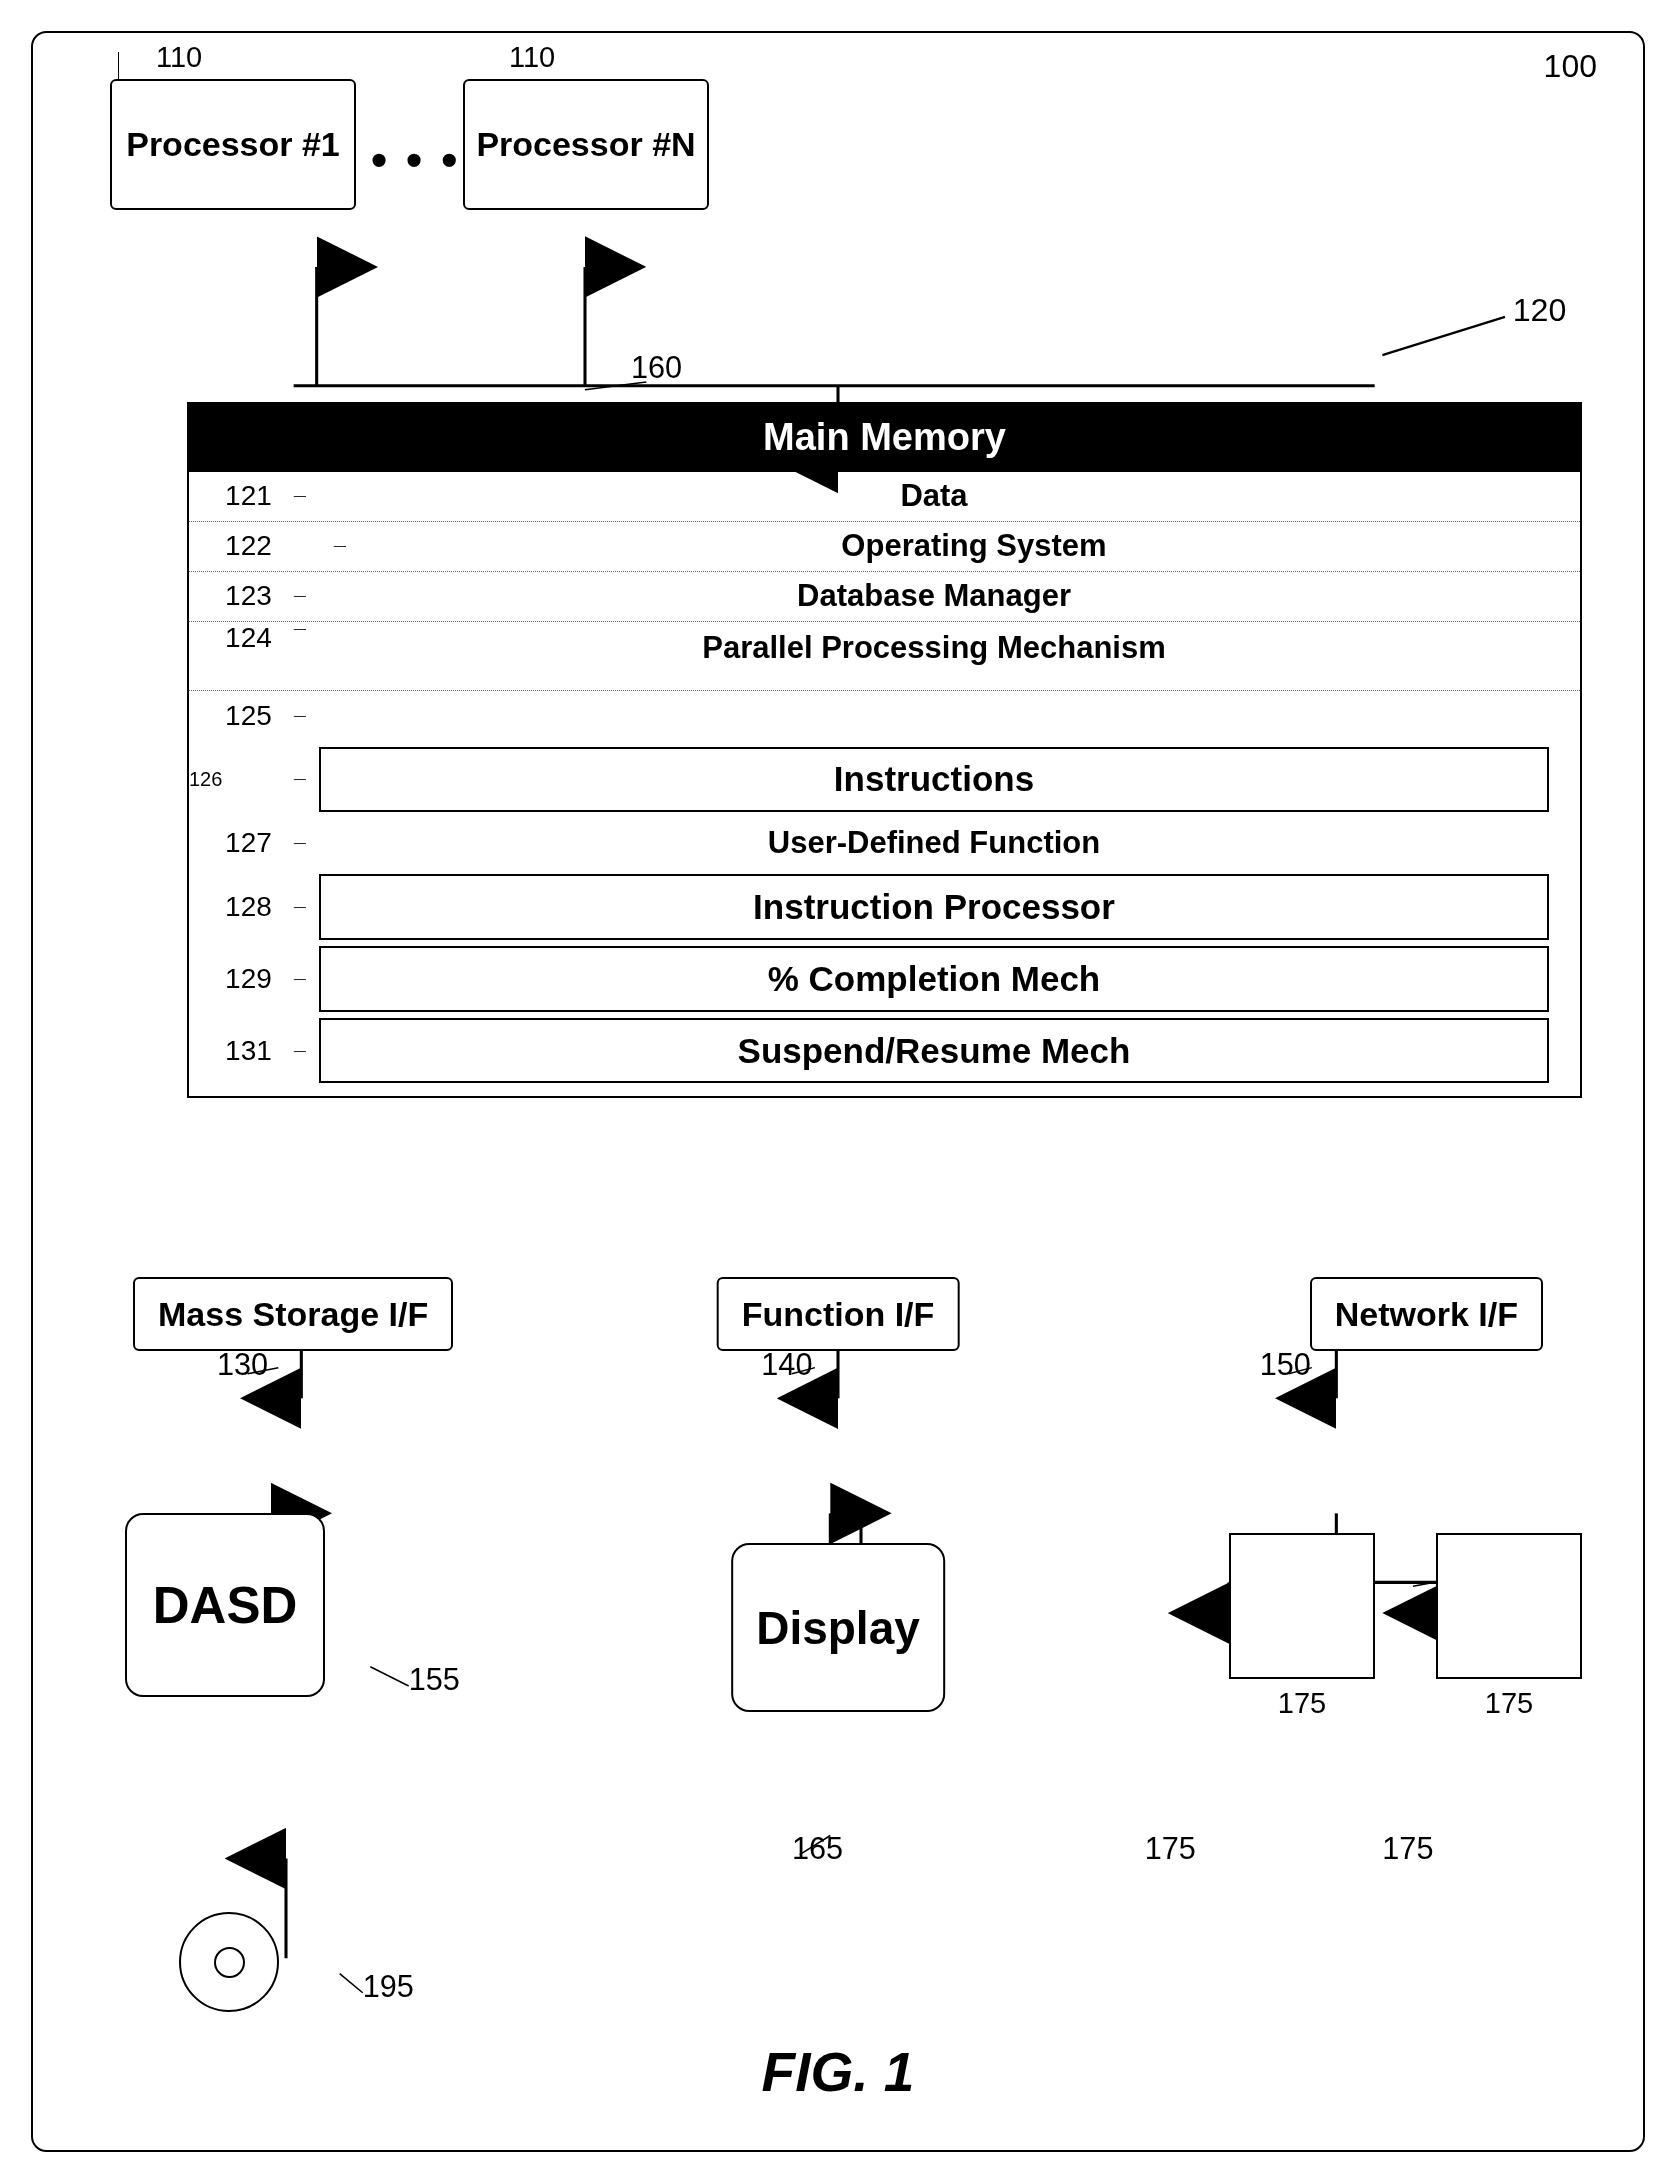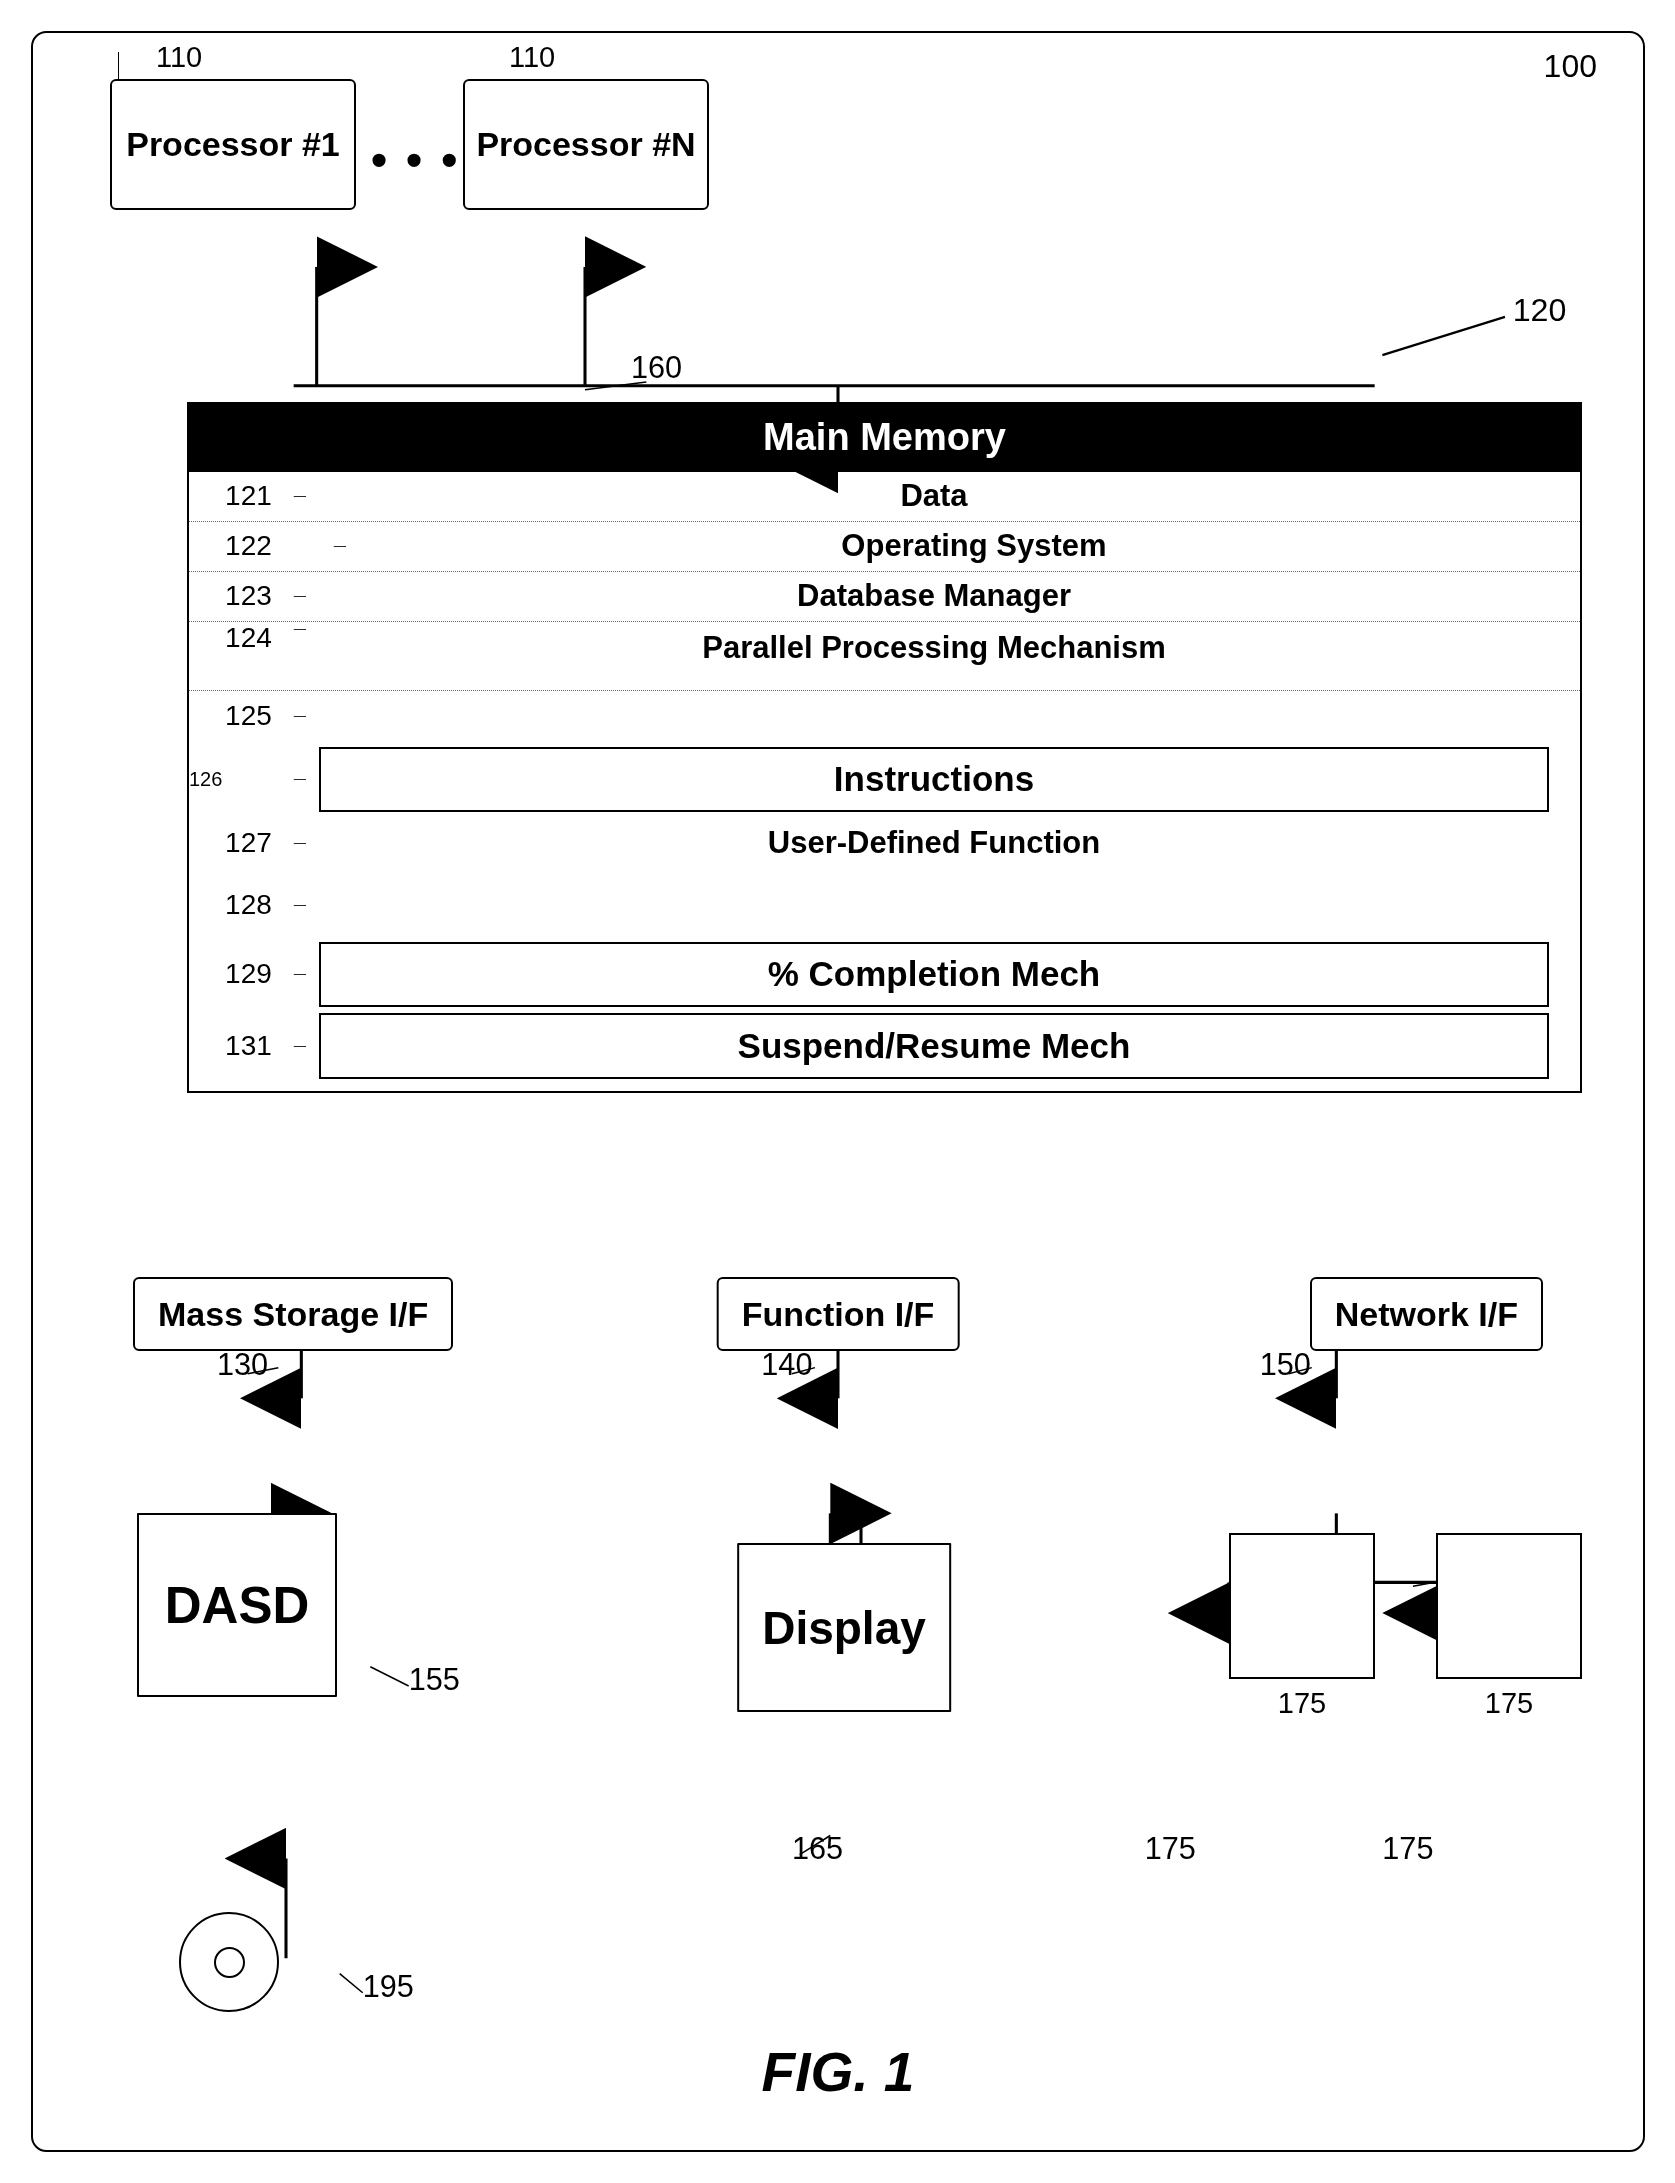--- a/index.html
+++ b/index.html
@@ -50,32 +50,31 @@
       padding: 15.4px 23px;
       font-size: 34px;
       font-weight: bold;
       background: #fff;
       text-align: center;
       min-width: 215px;
       position: relative;
     }
     .device-box {
       border: 2.3px solid #000;
-      border-radius: 1px;
+      border-radius: 18px;
       padding: 15.4px 23px;
       font-size: 43px;
       font-weight: bold;
       background: #fff;
       text-align: center;
       min-width: 184px;
       min-height: 154px;
       display: flex;
       align-items: center;
       justify-content: center;
-      margin-left: 12px;
     }
     
     .svg-overlay {
       position: absolute;
       top: 0;
       left: 0;
       width: 100%;
       height: 100%;
       pointer-events: none;
     }
@@ -258,20 +257,21 @@
 
     <div style="display:flex; align-items:center; min-height:50px;">
       <div style="width:92px; text-align:right; font-size:28px; padding-right:9.2px; flex-shrink:0;">127</div>
       <div style="width:38px; text-align:center; flex-shrink:0;">—</div>
       <div style="flex:1; margin-right:31px; text-align:center; font-size:31px; font-weight:bold; padding:6.1px 0;">User-Defined Function</div>
     </div>
 
     <div style="display:flex; align-items:center; min-height:61px; margin:6.1px 0;">
       <div style="width:92px; text-align:right; font-size:28px; padding-right:9.2px; flex-shrink:0;">128</div>
       <div style="width:38px; text-align:center; flex-shrink:0;">—</div>
+      <div style="flex:1; margin-right:31px; text-align:center; font-size:35px; font-weight:bold; padding:10.8px 0; border:2.3px solid #000;">Instruction Processor</div>
     </div>
 
     <div style="display:flex; align-items:center; min-height:61px; margin:6.1px 0;">
       <div style="width:92px; text-align:right; font-size:28px; padding-right:9.2px; flex-shrink:0;">129</div>
       <div style="width:38px; text-align:center; flex-shrink:0;">—</div>
       <div style="flex:1; margin-right:31px; text-align:center; font-size:35px; font-weight:bold; padding:10.8px 0; border:2.3px solid #000;">% Completion Mech</div>
     </div>
 
     <div style="display:flex; align-items:center; min-height:61px; margin:6.1px 0 12.3px 0;">
       <div style="width:92px; text-align:right; font-size:28px; padding-right:9.2px; flex-shrink:0;">131</div>

